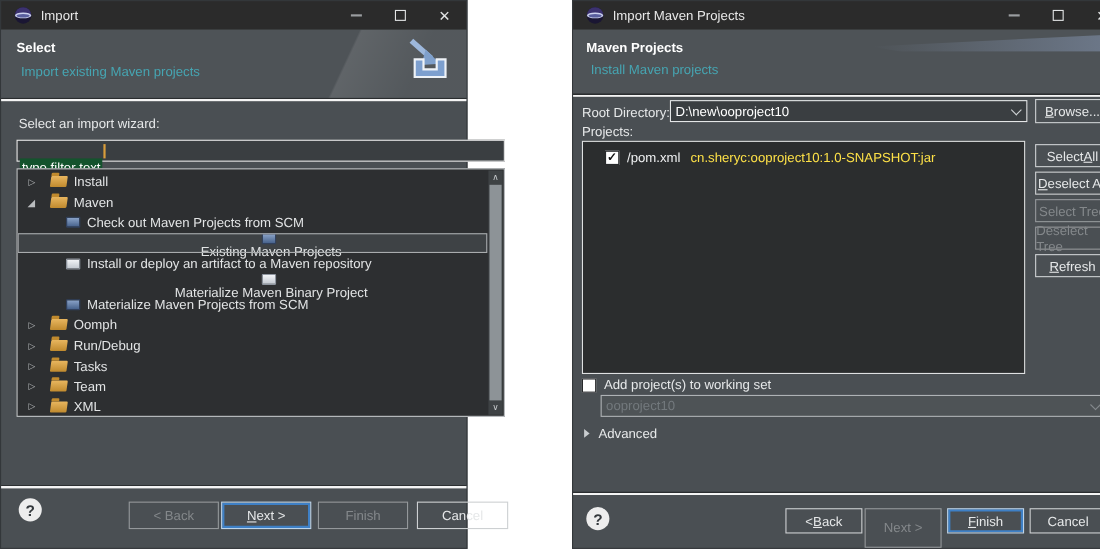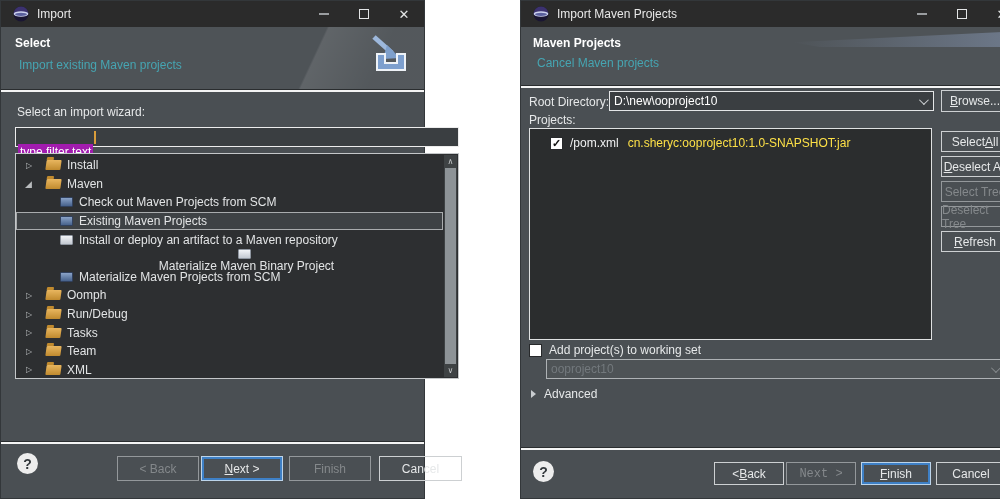--- a/index.html
+++ b/index.html
@@ -37,21 +37,21 @@
          background:linear-gradient(#2a2d2f 0 1px, #f4f4f4 1px 3px); }
   #dlg-left  .sep.head { top:88px; } #dlg-right .sep.head { top:84px; }
   #dlg-left  .sep.foot { top:440px; } #dlg-right .sep.foot { top:446px; }
 
   .lbl { position:absolute; color:#e6e8e9; }
 
   
   .filter-box { position:absolute; left:14px; top:126px; width:444px; height:20px;
                 background:#3a3e41; border:1px solid #ececec; display:flex; align-items:center;
                 padding-left:2px; }
-  .sel-text { background:#a21caf; color:#ffffff; padding:1px 2px;margin-top:29px; }
+  .sel-text { background:#14532d; color:#ffffff; padding:1px 2px;margin-top:29px; }
   .caret { width:2px; height:13px; background:#d99d3b; margin-left:1px; }
 
   
   .tree { position:absolute; left:14px; top:152px; width:444px; height:226px;
           background:#2d2f31; border:1px solid #c4c7c9; overflow:hidden; padding:2px 15px 0 0; }
   .tree-row { height:18.6px; display:flex; align-items:center; color:#e2e4e5; white-space:nowrap; }
   .tree-row.selected { background:#3e4245; outline:1px solid #a9acae; outline-offset:-1px; }
   .twistie { flex:none; color:#b9bcbe; text-align:left; }
   .twistie.collapsed { width:20px; font-size:8px; padding-left:2px; }
   .twistie.expanded  { width:20px; font-size:9px; padding-left:1px; }
@@ -158,21 +158,21 @@
       <div class="tree-row" style="padding-left: 8px;">
         <span class="twistie expanded">◢</span>
         <span class="folder-icon"></span>
         <span class="tree-label">Maven</span>
       </div>
       <div class="tree-row" style="padding-left: 34px;">
         <span class="twistie none"></span>
         <span class="wizard-icon"></span>
         <span class="tree-label">Check out Maven Projects from SCM</span>
       </div>
-      <div class="tree-row selected" style="padding-left: 34px;">
+      <div class="tree-row selected" style="padding-left: 34px; flex-direction: column;">
         <span class="twistie none"></span>
         <span class="wizard-icon"></span>
         <span class="tree-label">Existing Maven Projects</span>
       </div>
       <div class="tree-row" style="padding-left: 34px;">
         <span class="twistie none"></span>
         <span class="wizard-icon jar"></span>
         <span class="tree-label">Install or deploy an artifact to a Maven repository</span>
       </div>
       <div class="tree-row" style="padding-left: 34px; flex-direction: column;">
@@ -238,21 +238,21 @@
         </div>
       <div class="win-btn">
           <span class="glyph-close">✕</span>
         </div>
     </div>
   </div>
 
   <div class="banner">
     <div class="swoosh-b"></div>
     <div class="banner-title" style="left:12px;">Maven Projects</div>
-    <div class="banner-sub" style="left:16px; top:29px;">Cancel Maven projects</div>
+    <div class="banner-sub" style="left:16px; top:29px;">Install Maven projects</div>
   </div>
   <div class="sep head"></div>
 
   <div class="lbl" style="left:8px; top:94px;">Root Directory:</div>
   <div class="combo" style="left:88px; top:90px; width:325px; height:20px;">
     <span>D:\new\ooproject10</span>
     <span class="chev"></span>
   </div>
   <div class="btn" style="left:420px; top:89px; width:68px; height:22px;"><u>B</u>rowse...</div>
 
@@ -282,16 +282,16 @@
   </div>
 
   <div class="adv-row">
     <span class="tri-right"></span>
     <span>Advanced</span>
   </div>
 
   <div class="sep foot"></div>
   <div class="help" style="left:12px; top:460px;">?</div>
   <div class="btn" style="left:193px; top:461px; width:70px; height:23px;">&lt; <u>B</u>ack</div>
-  <div class="btn disabled" style="left:265px; top:461px; width:70px; height:23px;font-family:Liberation Mono, monospace;">Next &gt;</div>
+  <div class="btn disabled" style="left:265px; top:461px; width:70px; height:36px;">Next &gt;</div>
   <div class="btn default" style="left:340px; top:461px; width:70px; height:23px;"><u>F</u>inish</div>
   <div class="btn" style="left:415px; top:461px; width:70px; height:23px;">Cancel</div>
 </div>
 
 </body></html>

